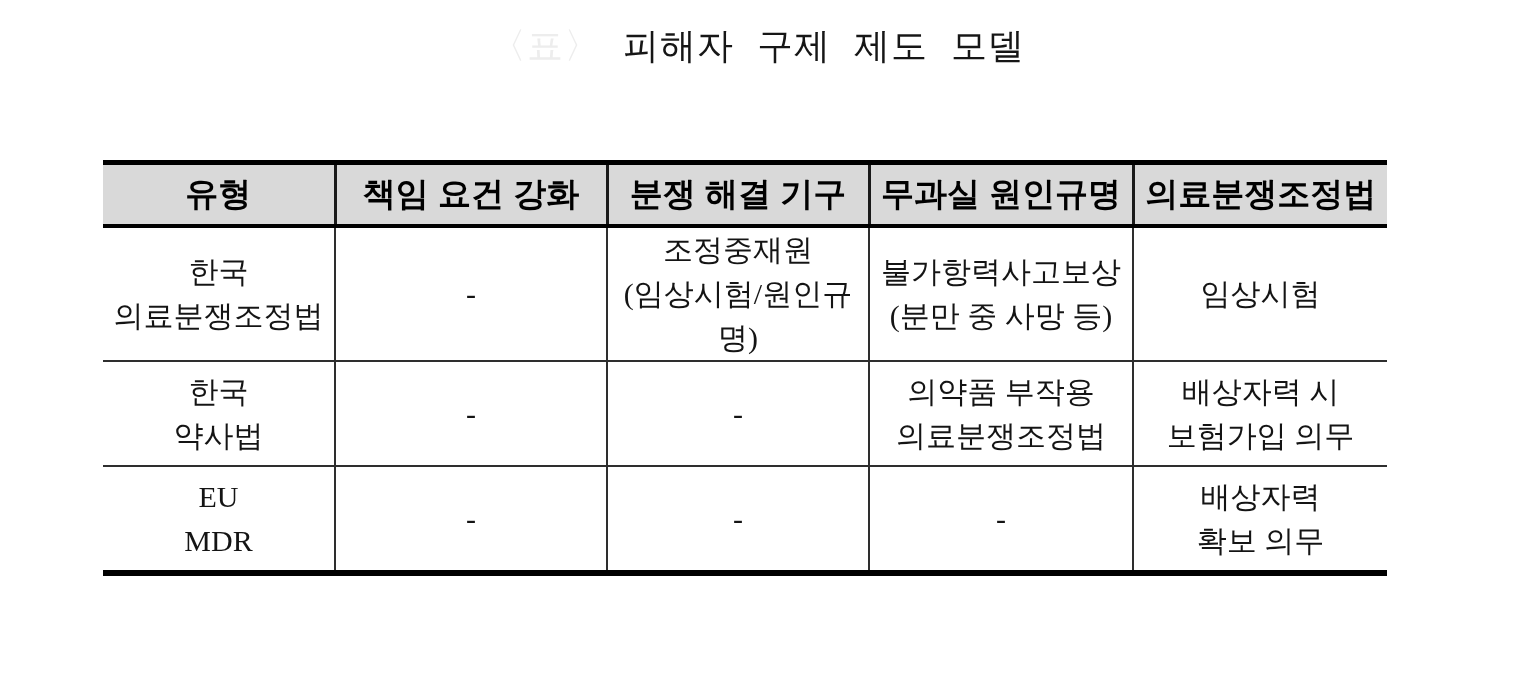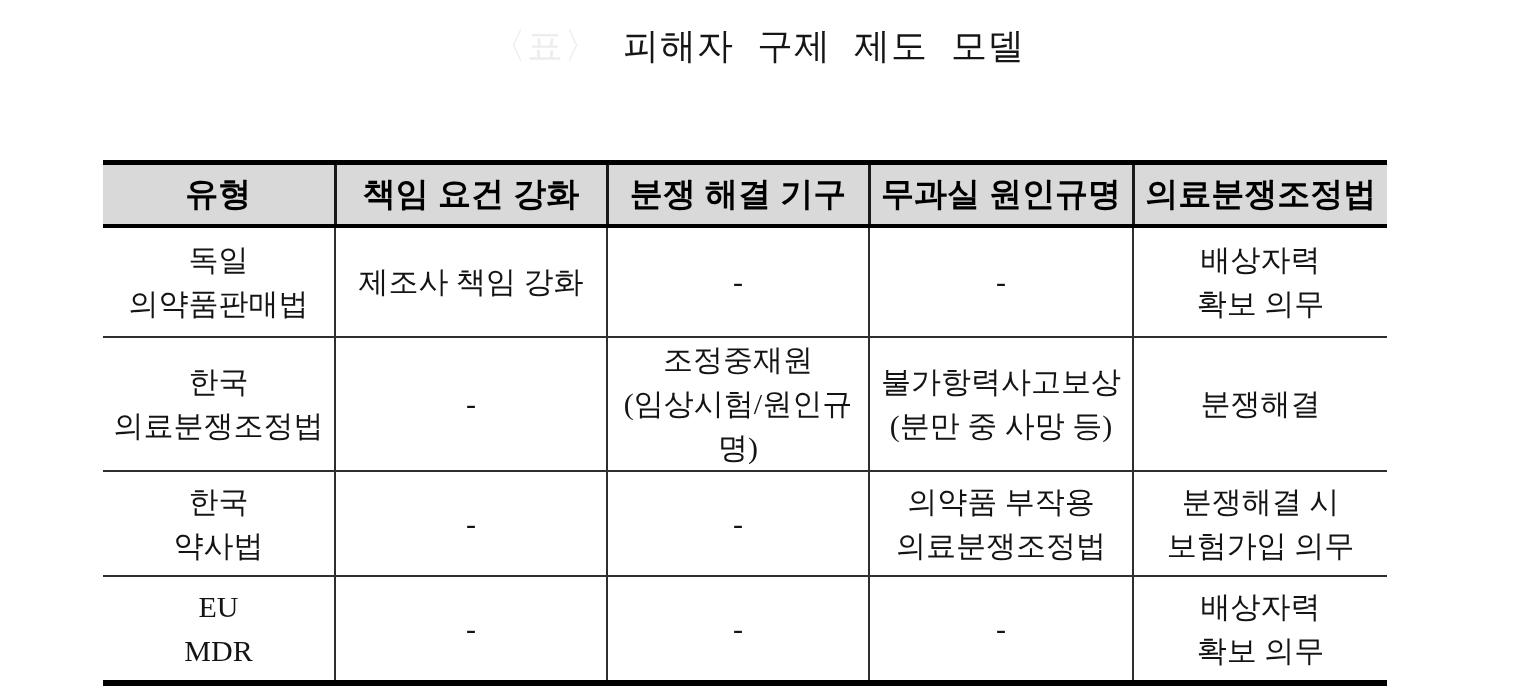--- a/index.html
+++ b/index.html
@@ -94,46 +94,37 @@
     <tr>
       <th>유형</th>
       <th>책임 요건 강화</th>
       <th>분쟁 해결 기구</th>
       <th>무과실 원인규명</th>
       <th>의료분쟁조정법</th>
     </tr>
   </thead>
   <tbody>
     <tr class="r-tall">
-      <td>독일
-의약품판매법</td>
-      <td>제조사 책임 강화</td>
-      <td>-</td>
-      <td>-</td>
-      <td>배상자력
-확보 의무</td>
-    </tr>
-    <tr class="r-tall">
       <td>한국
 의료분쟁조정법</td>
       <td>-</td>
       <td>조정중재원
 (임상시험/원인규명)</td>
       <td>불가항력사고보상
 (분만 중 사망 등)</td>
-      <td>분쟁해결</td>
+      <td>임상시험</td>
     </tr>
     <tr class="r-med">
       <td>한국
 약사법</td>
       <td>-</td>
       <td>-</td>
       <td>의약품 부작용
 의료분쟁조정법</td>
-      <td>분쟁해결 시
+      <td>배상자력 시
 보험가입 의무</td>
     </tr>
     <tr class="r-med">
       <td>EU
 MDR</td>
       <td>-</td>
       <td>-</td>
       <td>-</td>
       <td>배상자력
 확보 의무</td>

